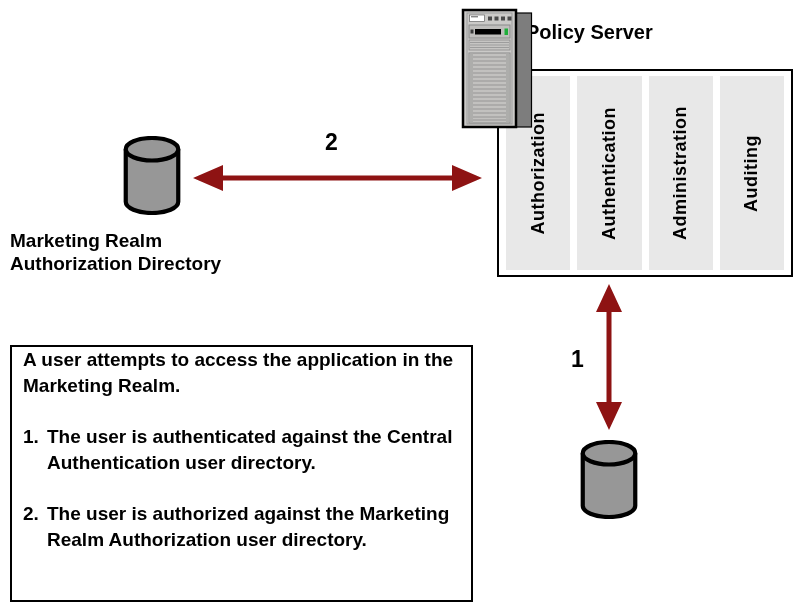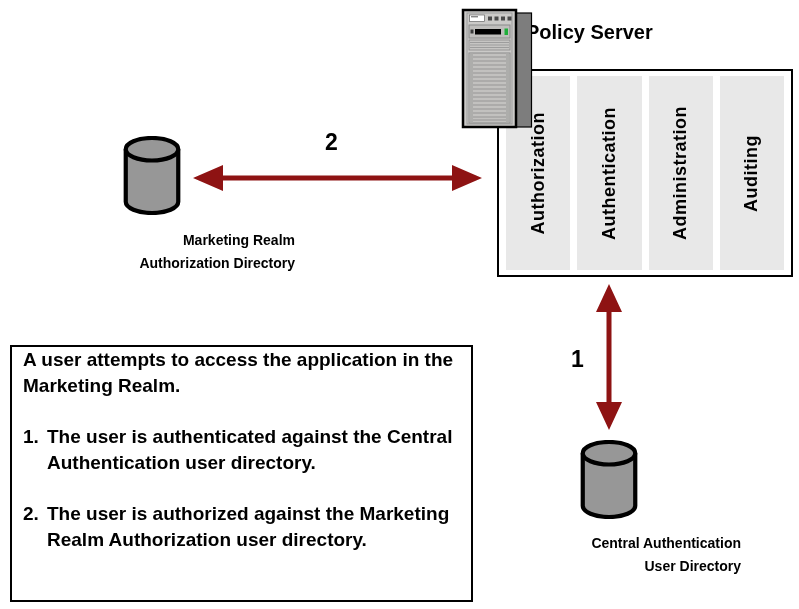--- a/index.html
+++ b/index.html
@@ -26,21 +26,21 @@
   }
 
   .ps-title { left:526px; top:21px; font-size:20px; z-index:2; }
 
   .tower { left:461px; top:8px; z-index:3; line-height:0; }
 
   .cyl { line-height:0; z-index:2; }
   .cyl-marketing { left:122px; top:136px; }
   .cyl-central  { left:579px; top:440px; }
 
-  .dir-label { text-align:right; font-size:14px; line-height:23px; z-index:2; }
+  .dir-label { text-align:left; font-size:19px; line-height:23px; z-index:2; }
   .label-marketing { left:10px;  top:229px; width:285px; }
   .label-central   { left:479px; top:532px; width:262px; }
 
   .arrow { line-height:0; z-index:1; }
   .arrow-2 { left:190px; top:160px; }
   .arrow-1 { left:591px; top:282px; }
   .arrow-num { font-size:23px; z-index:2; }
   .num-2 { left:325px; top:129px; }
   .num-1 { left:571px; top:346px; }
 
@@ -124,24 +124,20 @@
     <div>Marketing Realm</div>
     <div>Authorization Directory</div>
   </div>
 
   <div class="abs cyl cyl-central">
     <svg width="60" height="79" viewBox="0 0 64 84" xmlns="http://www.w3.org/2000/svg">
       <path d="M4 14 v56 a28 12 0 0 0 56 0 V14" stroke="#000" stroke-width="4.5" stroke-linejoin="round" fill="#979797"></path>
       <ellipse cx="32" cy="14" rx="28" ry="12" stroke="#000" stroke-width="4.5" fill="#979797"></ellipse>
     </svg>
   </div>
-  <div class="abs dir-label label-central">
-    <div>Central Authentication</div>
-    <div>User Directory</div>
-  </div>
 
   <div class="abs note">
     <p class="note-intro">A user attempts to access the application in the Marketing Realm.</p>
     <div class="note-step">
       <span>1.</span>
       <span>The user is authenticated against the Central Authentication user directory.</span>
     </div>
     <div class="note-step">
       <span>2.</span>
       <span>The user is authorized against the Marketing Realm Authorization user directory.</span>

